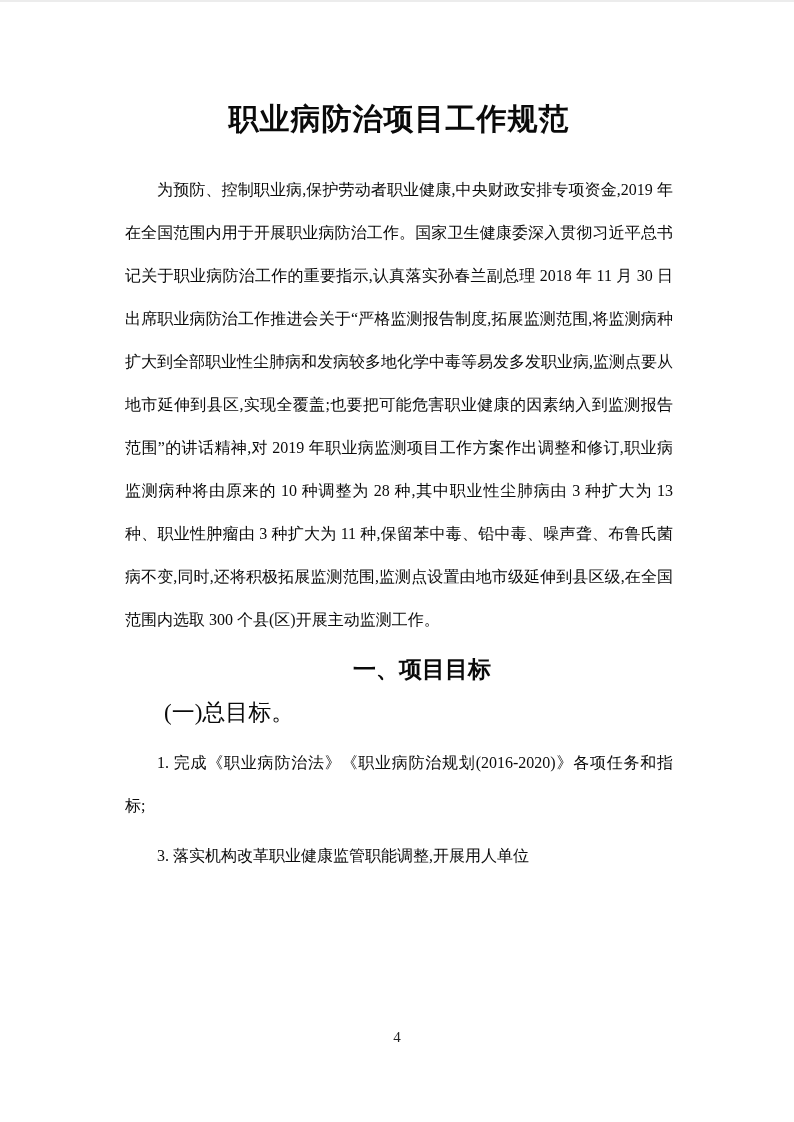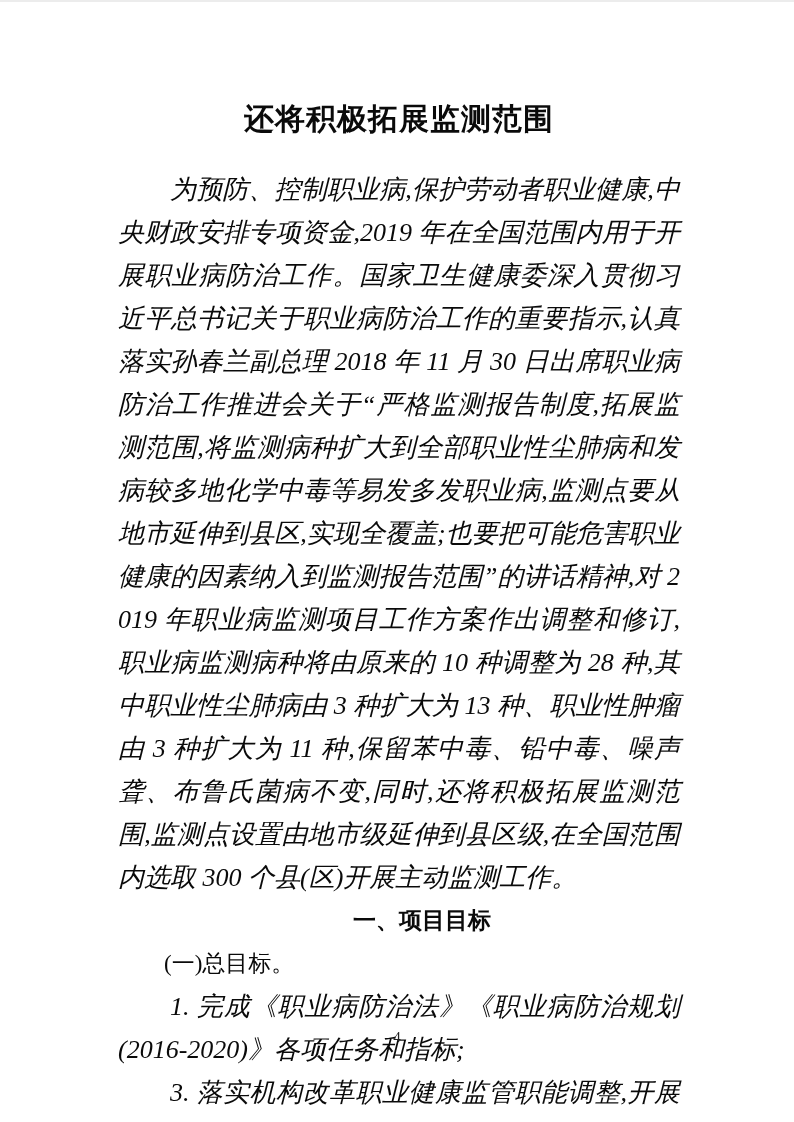--- a/index.html
+++ b/index.html
@@ -26,27 +26,26 @@
   }
   .doc-title {
     margin: 0 0 26px 0;
     font-size: 30px;
     line-height: 46px;
     font-weight: 700;
     text-align: center;
     letter-spacing: 1px;
   }
   .para {
-    margin: 0;
-    font-size: 26px;
+    margin: 7px;
+    font-size: 16px;
     line-height: 43px;
     text-align: justify;
     text-indent: 2em;
     word-break: break-all;
-    font-style: italic;
   }
   .heading-hei {
     margin: 0;
     font-family: "Liberation Sans", "DejaVu Sans", sans-serif;
     font-size: 23px;
     line-height: 43px;
     font-weight: 700;
     text-indent: 2em;
     text-align: center;
   }
@@ -66,21 +65,21 @@
     font-size: 15px;
     line-height: 20px;
     color: #222222;
   }
 </style>
 </head>
 <body>
 
 <div class="page">
   <div class="doc-body">
-    <h1 class="doc-title">还将积极拓展监测范围</h1>
+    <h1 class="doc-title">职业病防治项目工作规范</h1>
 
     <p class="para">为预防、控制职业病,保护劳动者职业健康,中央财政安排专项资金,2019 年在全国范围内用于开展职业病防治工作。国家卫生健康委深入贯彻习近平总书记关于职业病防治工作的重要指示,认真落实孙春兰副总理 2018 年 11 月 30 日出席职业病防治工作推进会关于“严格监测报告制度,拓展监测范围,将监测病种扩大到全部职业性尘肺病和发病较多地化学中毒等易发多发职业病,监测点要从地市延伸到县区,实现全覆盖;也要把可能危害职业健康的因素纳入到监测报告范围”的讲话精神,对 2019 年职业病监测项目工作方案作出调整和修订,职业病监测病种将由原来的 10 种调整为 28 种,其中职业性尘肺病由 3 种扩大为 13 种、职业性肿瘤由 3 种扩大为 11 种,保留苯中毒、铅中毒、噪声聋、布鲁氏菌病不变,同时,还将积极拓展监测范围,监测点设置由地市级延伸到县区级,在全国范围内选取 300 个县(区)开展主动监测工作。</p>
 
     <h2 class="heading-hei">一、项目目标</h2>
 
     <h3 class="heading-kai">(一)总目标。</h3>
 
     <p class="para">1. 完成《职业病防治法》《职业病防治规划(2016-2020)》各项任务和指标;</p>
 
     <p class="para">3. 落实机构改革职业健康监管职能调整,开展用人单位</p>

